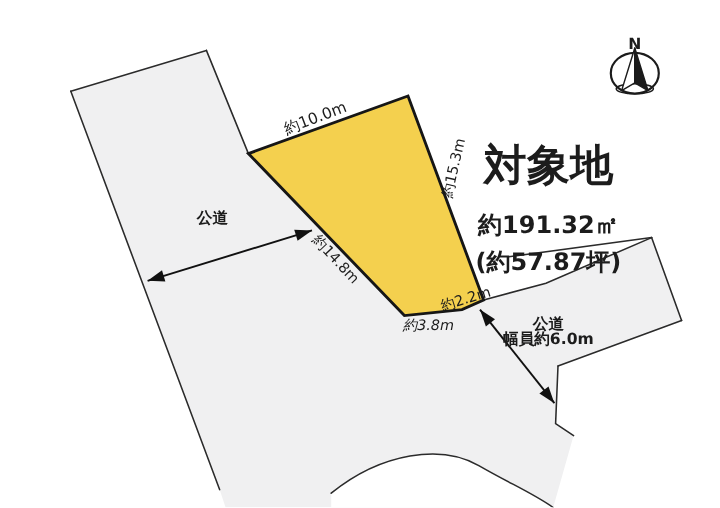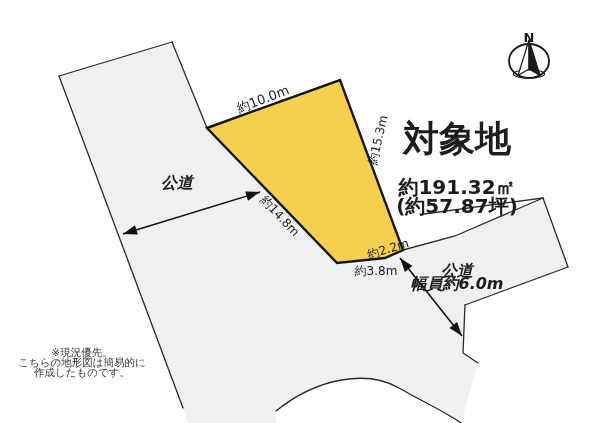--- a/index.html
+++ b/index.html
@@ -7,29 +7,29 @@
     position:relative;width:600px;height:423px;background:#fff;overflow:hidden;
     font-family:"DejaVu Sans","Liberation Sans",sans-serif;color:#1c1c1c;
   }
   .geom{position:absolute;left:0;top:0;}
   .lbl{position:absolute;white-space:nowrap;transform:translate(-50%,-50%);line-height:1;}
   .dim{font-size:12px;font-weight:500;color:#1c1c1c;}
   .dim-top{left:263px;top:99px;font-size:13px;transform:translate(-50%,-50%) rotate(-21deg);}
   .dim-right{left:378px;top:140px;transform:translate(-50%,-50%) rotate(-77deg);}
   .dim-left{left:280px;top:216px;transform:translate(-50%,-50%) rotate(47deg);}
   .dim-corner{left:388px;top:249px;transform:translate(-50%,-50%) rotate(-17deg);}
-  .dim-bottom{left:376px;top:271px;}
-  .roadlbl{position:absolute;text-align:center;font-size:16px;font-weight:600;line-height:13px;transform:translateX(-50%);font-style:italic;}
+  .dim-bottom{left:357px;top:271px;font-style:italic;}
+  .roadlbl{position:absolute;text-align:center;font-size:13px;font-weight:600;line-height:13px;transform:translateX(-50%);}
   .road-west{left:177px;top:176px;}
   .road-se{left:457px;top:264px;}
   .titleblock{position:absolute;left:457px;top:122px;transform:translateX(-50%);
     display:flex;flex-direction:column;align-items:center;}
   .title-main{font-size:36px;line-height:34px;font-weight:800;letter-spacing:0px;}
   .title-sqm{font-size:20px;line-height:19px;font-weight:600;margin-top:22px;}
-  .title-tsubo{font-size:20px;line-height:19px;font-weight:600;margin-top:0px;}
+  .title-tsubo{font-size:20px;line-height:19px;font-weight:600;margin-top:12px;}
   .north-n{left:529px;top:37px;font-size:13px;font-weight:bold;}
   .note{position:absolute;left:82px;top:347px;transform:translateX(-50%);
     text-align:center;font-size:10.5px;line-height:10.2px;color:#343434;}
 </style>
 </head>
 <body>
 
 <div class="stage">
 
   <svg class="geom" width="600" height="423" viewBox="0 0 600 423">
@@ -88,19 +88,14 @@
   <div class="lbl dim dim-bottom">約3.8m</div>
 
   <div class="roadlbl road-west">
     <div>公道</div>
   </div>
   <div class="roadlbl road-se">
     <div>公道</div>
     <div>幅員約6.0m</div>
   </div>
 
-  <div class="note">
-    <div>※現況優先。</div>
-    <div>こちらの地形図は簡易的に</div>
-    <div>作成したものです。</div>
-  </div>
 
 </div>
 
 </body></html>

